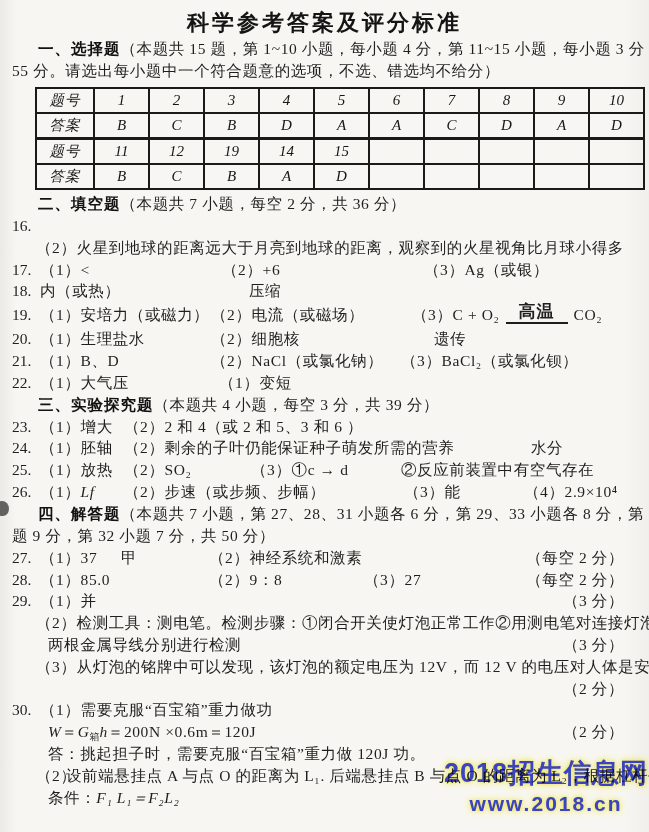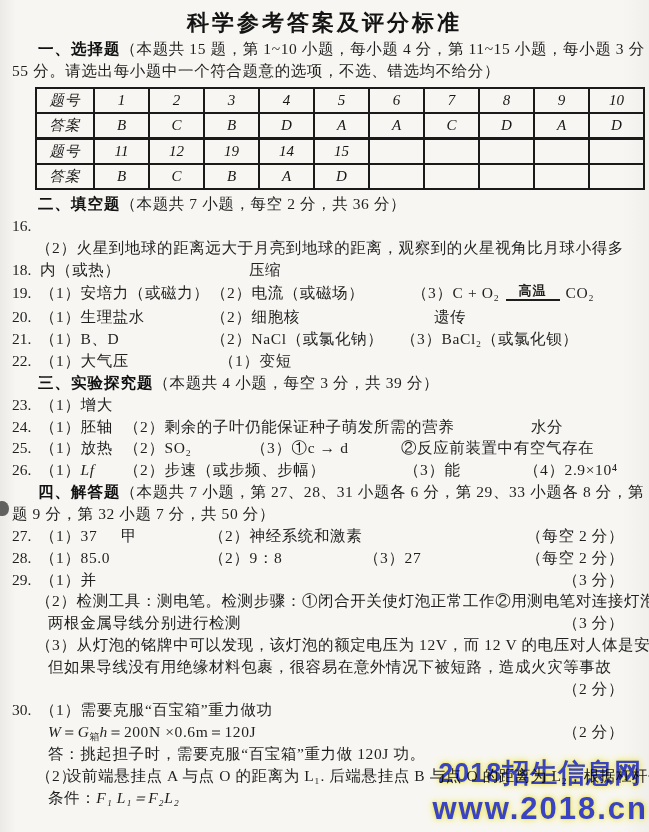--- a/index.html
+++ b/index.html
@@ -35,37 +35,37 @@
     height:21.8px;line-height:21.8px;font-size:15.5px;letter-spacing:.6px;
     white-space:nowrap;
   }
   .ln .no{flex:0 0 28px;letter-spacing:0;}
   .ln .pt{flex:0 0 auto;}
   .ln .score{margin-left:auto;margin-right:25px;flex:0 0 auto;}
   .pl{padding-left:36px;}
   .pl2{padding-left:48px;}
   .eq{height:26px;line-height:26px;}
   .cond{
-    display:inline-block;font-size:13px;font-weight:700;line-height:1.05;
+    display:inline-block;font-size:17px;font-weight:700;line-height:1.05;
     border-bottom:2px solid #1d1d1d;padding:0 13px 1px;margin:0 6px;
     position:relative;top:-3px;letter-spacing:1px;
   }
   .it{font-style:italic;}
   .subsm{font-size:10px;vertical-align:-3px;letter-spacing:0;}
   .wm{
     position:absolute;right:1px;top:760px;text-align:center;
     font-family:"Liberation Sans","DejaVu Sans",sans-serif;font-weight:700;
     color:#3c45cc;line-height:1;mix-blend-mode:multiply;margin-left:37px;
   }
   .wm .wm1{
     font-size:27px;letter-spacing:1px;
     text-shadow:0 0 2px #f5ee6a,0 0 5px #f5ee6a,0 0 9px #f5ee6a;
   }
   .wm .wm2{
-    font-size:31px;margin-top:6px;letter-spacing:2px;
+    font-size:21px;margin-top:6px;letter-spacing:2px;
     text-shadow:0 0 2px #f5ee6a,0 0 5px #f5ee6a,0 0 9px #f5ee6a;
   }
   .smudge{
     position:absolute;left:-4px;top:501px;width:13px;height:15px;
     background:#3a3a38;border-radius:50% 60% 55% 50%;opacity:.78;
   }
 </style>
 </head>
 <body>
 
@@ -135,20 +135,26 @@
 
   <div class="hline"><b>二、填空题</b><span>（本题共 7 小题，每空 2 分，共 36 分）</span></div>
 
   <div class="ln">
       <span class="no">16.</span>
     </div>
   <div class="ln pl">
       <span class="pt">（2）火星到地球的距离远大于月亮到地球的距离，观察到的火星视角比月球小得多</span>
     </div>
 
+  <div class="ln">
+      <span class="no">17.</span>
+      <span class="pt" style="width:182px">（1）&lt;</span>
+      <span class="pt" style="width:202px">（2）+6</span>
+      <span class="pt">（3）Ag（或银）</span>
+    </div>
 
   <div class="ln">
       <span class="no">18.</span>
       <span class="pt" style="width:209px">内（或热）</span>
       <span class="pt">压缩</span>
     </div>
 
   <div class="ln eq">
       <span class="no">19.</span>
       <span class="pt" style="width:171px">（1）安培力（或磁力）</span>
@@ -174,20 +180,21 @@
       <span class="no">22.</span>
       <span class="pt" style="width:179px">（1）大气压</span>
       <span class="pt">（1）变短</span>
     </div>
 
   <div class="hline"><b>三、实验探究题</b><span>（本题共 4 小题，每空 3 分，共 39 分）</span></div>
 
   <div class="ln">
       <span class="no">23.</span>
       <span class="pt" style="width:84px">（1）增大</span>
+      <span class="pt">（2）2 和 4（或 2 和 5、3 和 6 ）</span>
     </div>
 
   <div class="ln">
       <span class="no">24.</span>
       <span class="pt" style="width:84px">（1）胚轴</span>
       <span class="pt" style="width:407px">（2）剩余的子叶仍能保证种子萌发所需的营养</span>
       <span class="pt">水分</span>
     </div>
 
   <div class="ln">
@@ -233,23 +240,20 @@
   <div class="ln pl">
       <span class="pt">（2）检测工具：测电笔。检测步骤：①闭合开关使灯泡正常工作②用测电笔对连接灯泡的</span>
     </div>
   <div class="ln pl2">
       <span class="pt">两根金属导线分别进行检测</span>
       <span class="score">（3 分）</span>
     </div>
   <div class="ln pl">
       <span class="pt">（3）从灯泡的铭牌中可以发现，该灯泡的额定电压为 12V，而 12 V 的电压对人体是安全的。</span>
     </div>
-  <div class="ln pl2">
-      <span class="pt">但如果导线没有用绝缘材料包裹，很容易在意外情况下被短路，造成火灾等事故</span>
-    </div>
   <div class="ln">
       <span class="score">（2 分）</span>
     </div>
 
   <div class="ln">
       <span class="no">30.</span>
       <span class="pt">（1）需要克服“百宝箱”重力做功</span>
     </div>
   <div class="ln pl2">
       <span class="pt"><span class="it">W</span><span>＝</span><span class="it">G</span><span class="subsm">箱</span><span class="it">h</span><span>＝200N ×0.6m＝120J</span></span>

